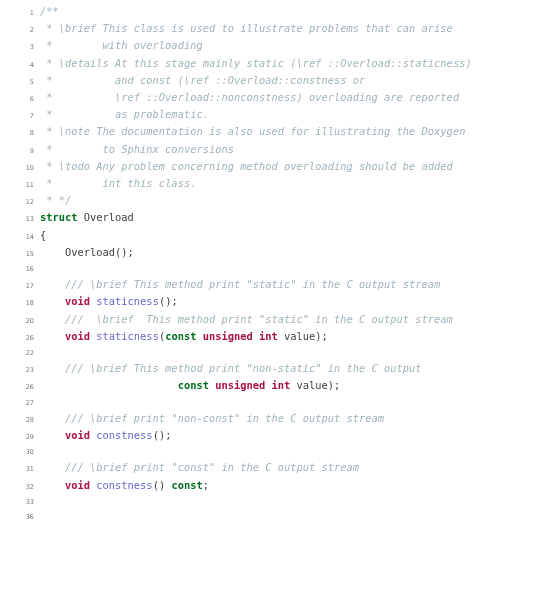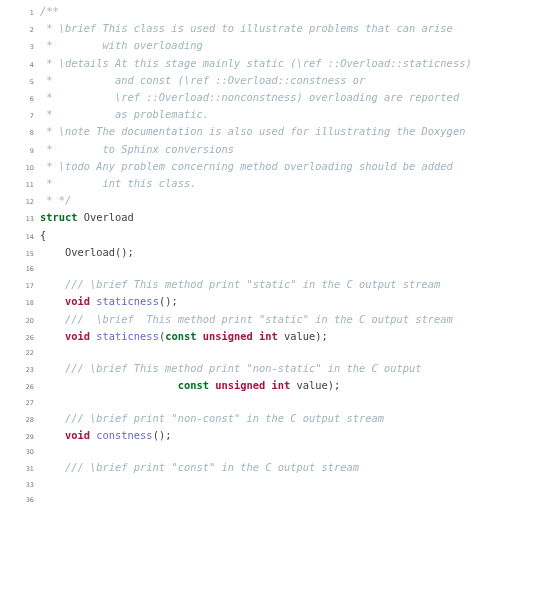--- a/index.html
+++ b/index.html
@@ -180,20 +180,24 @@
         </tr>
         <tr class="row">
           <td class="ln">30</td>
           <td class="src"><span class="n"></span></td>
         </tr>
         <tr class="row">
           <td class="ln">31</td>
           <td class="src"><span class="c">    /// \brief print "const" in the C output stream</span></td>
         </tr>
         <tr class="row">
+          <td class="ln">32</td>
+          <td class="src"><span class="n">    </span><span class="k">void</span><span class="n"> </span><span class="nf">constness</span><span class="p">() </span><span class="kd">const</span><span class="p">;</span></td>
+        </tr>
+        <tr class="row">
           <td class="ln">33</td>
           <td class="src"><span class="n"></span></td>
         </tr>
         <tr class="row">
           <td class="ln">36</td>
           <td class="src"><span class="n"></span></td>
         </tr>
       </tbody>
   </table>
 </div>

